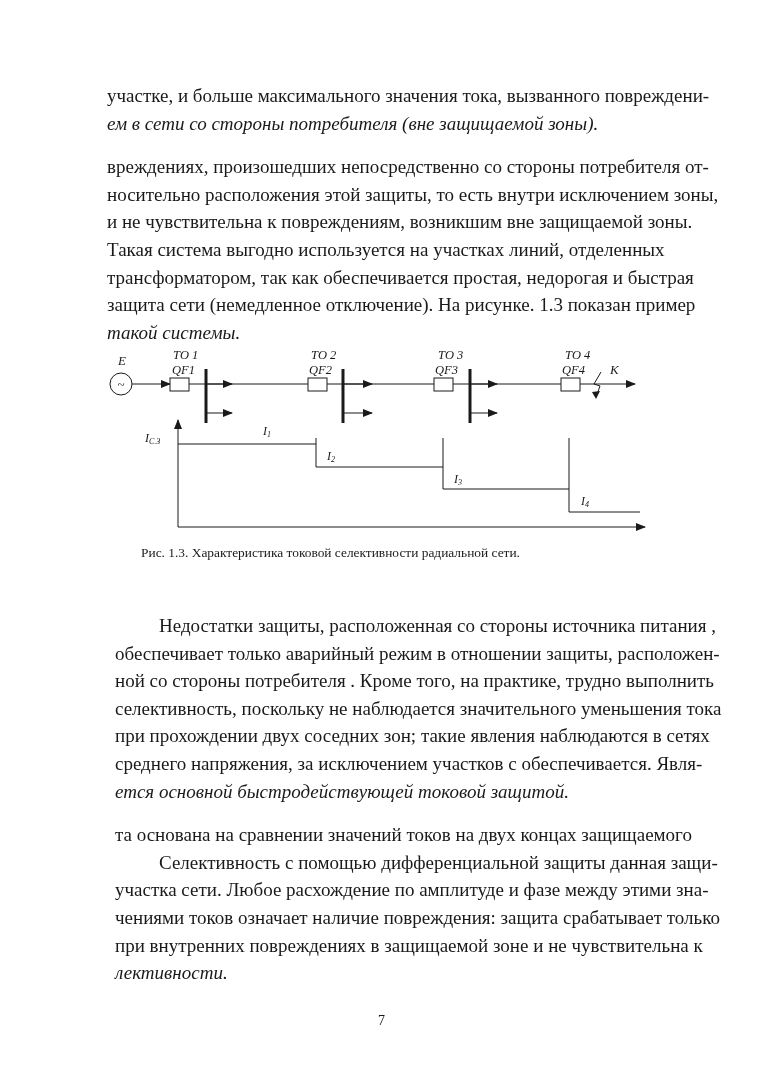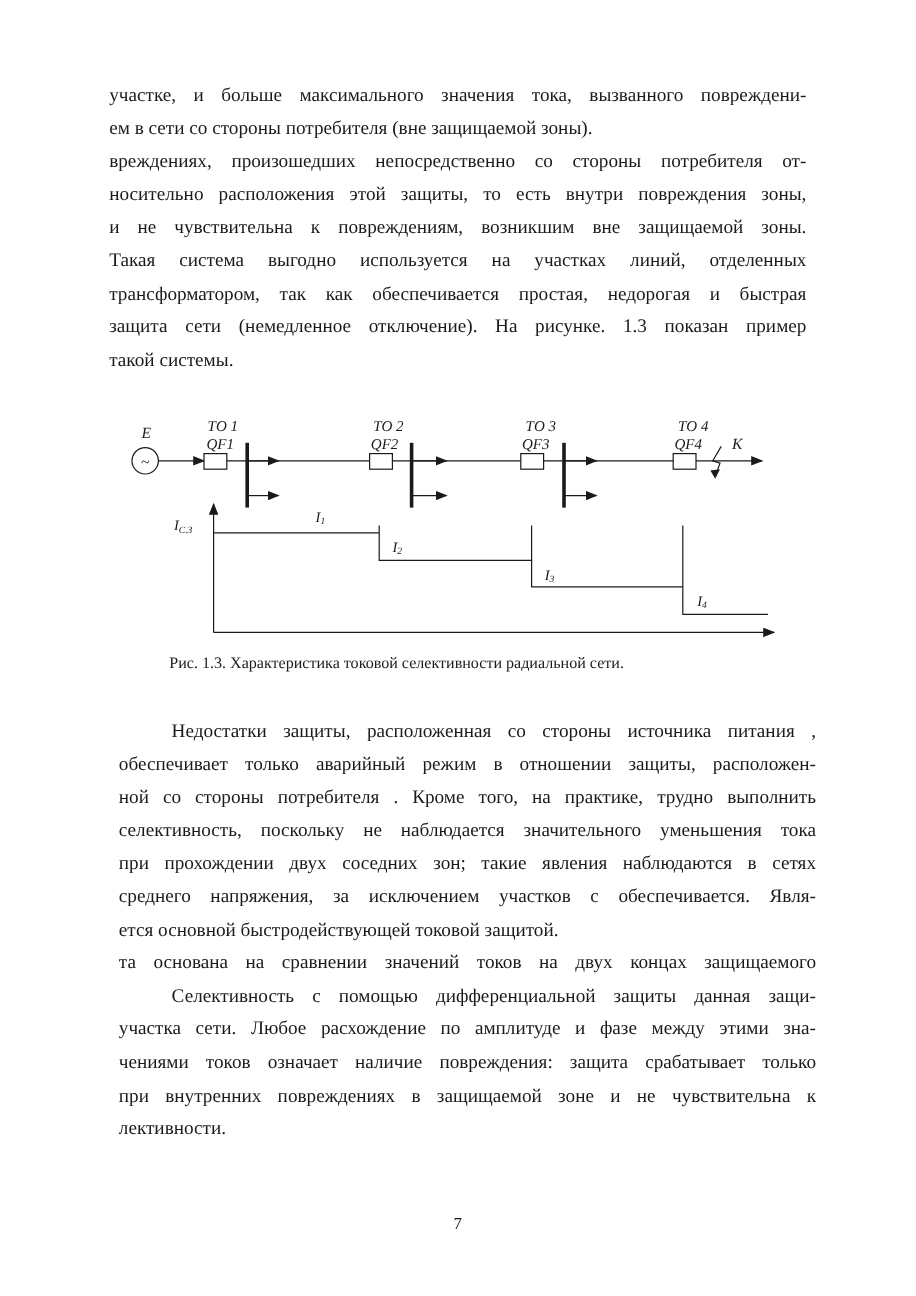--- a/index.html
+++ b/index.html
@@ -15,34 +15,34 @@
       font-family: "Liberation Serif", "DejaVu Serif", serif;
       color: #1a1a1a;
     }
     .page {
       position: absolute;
       left: 91px;
       top: 66px;
       width: 581px;
     }
     .para {
-      font-size: 16px;
+      font-size: 19px;
       line-height: 27.6px;
       text-align: justify;
-      margin: 0;
+      margin: 16px;
       hyphens: manual;
     }
     .line {
       display: block;
       text-align: justify;
       text-align-last: justify;
       white-space: nowrap;
       height: 27.6px;
     }
-    .line.last { text-align-last: left; }
+    .line.last { text-align-last: left; font-style: italic; }
     .fig {
       position: absolute;
       left: 95px;
       top: 340px;
       width: 570px;
       height: 200px;
     }
     .fig svg { display: block; }
     .caption {
       position: absolute;
@@ -75,21 +75,21 @@
 </head>
 <body>
 
 <div class="page">
   <p class="para">
     <span class="line">участке, и больше максимального значения тока, вызванного повреждени-</span>
     <span class="line last">ем в сети со стороны потребителя (вне защищаемой зоны).</span>
   </p>
   <p class="para">
     <span class="line">вреждениях, произошедших непосредственно со стороны потребителя от-</span>
-    <span class="line">носительно расположения этой защиты, то есть внутри повреждения зоны,</span>
+    <span class="line">носительно расположения этой защиты, то есть внутри исключением зоны,</span>
     <span class="line">и не чувствительна к повреждениям, возникшим вне защищаемой зоны.</span>
     <span class="line">Такая система выгодно используется на участках линий, отделенных</span>
     <span class="line">трансформатором, так как обеспечивается простая, недорогая и быстрая</span>
     <span class="line">защита сети (немедленное отключение). На рисунке. 1.3 показан пример</span>
     <span class="line last">такой системы.</span>
   </p>
 </div>
 
 <div class="fig">
   <svg width="570" height="200" viewBox="95 340 570 200" xmlns="http://www.w3.org/2000/svg">

